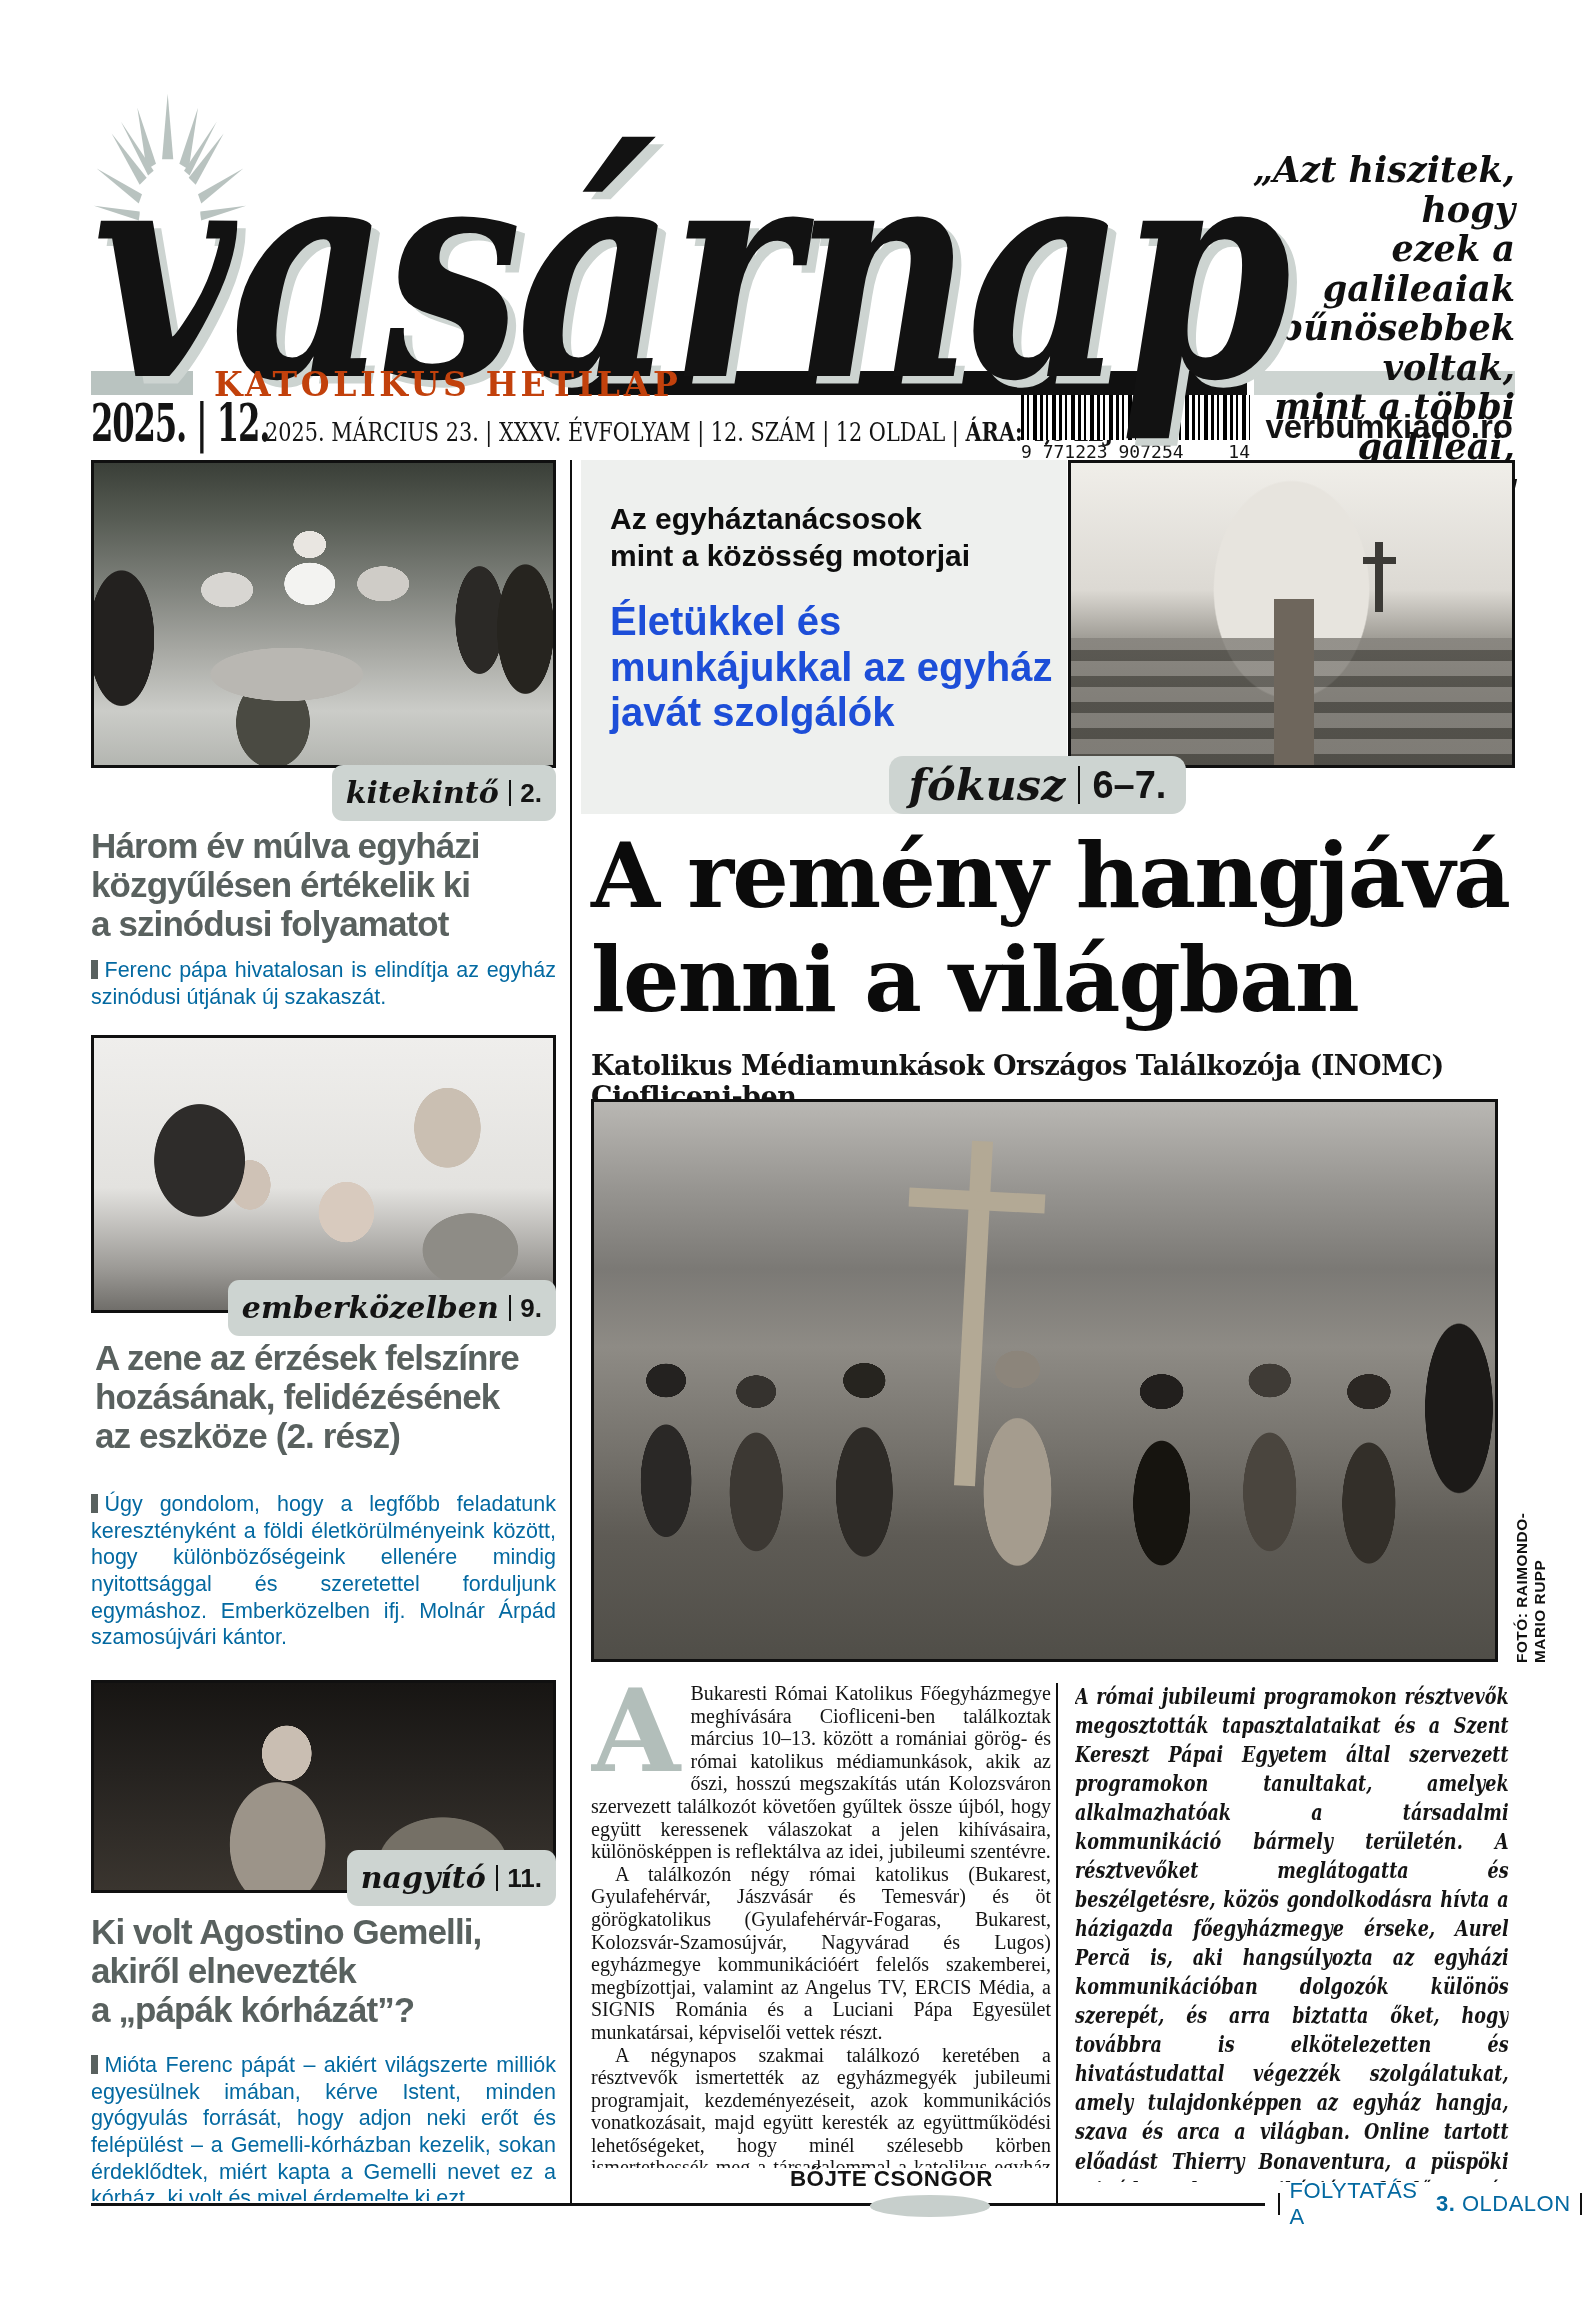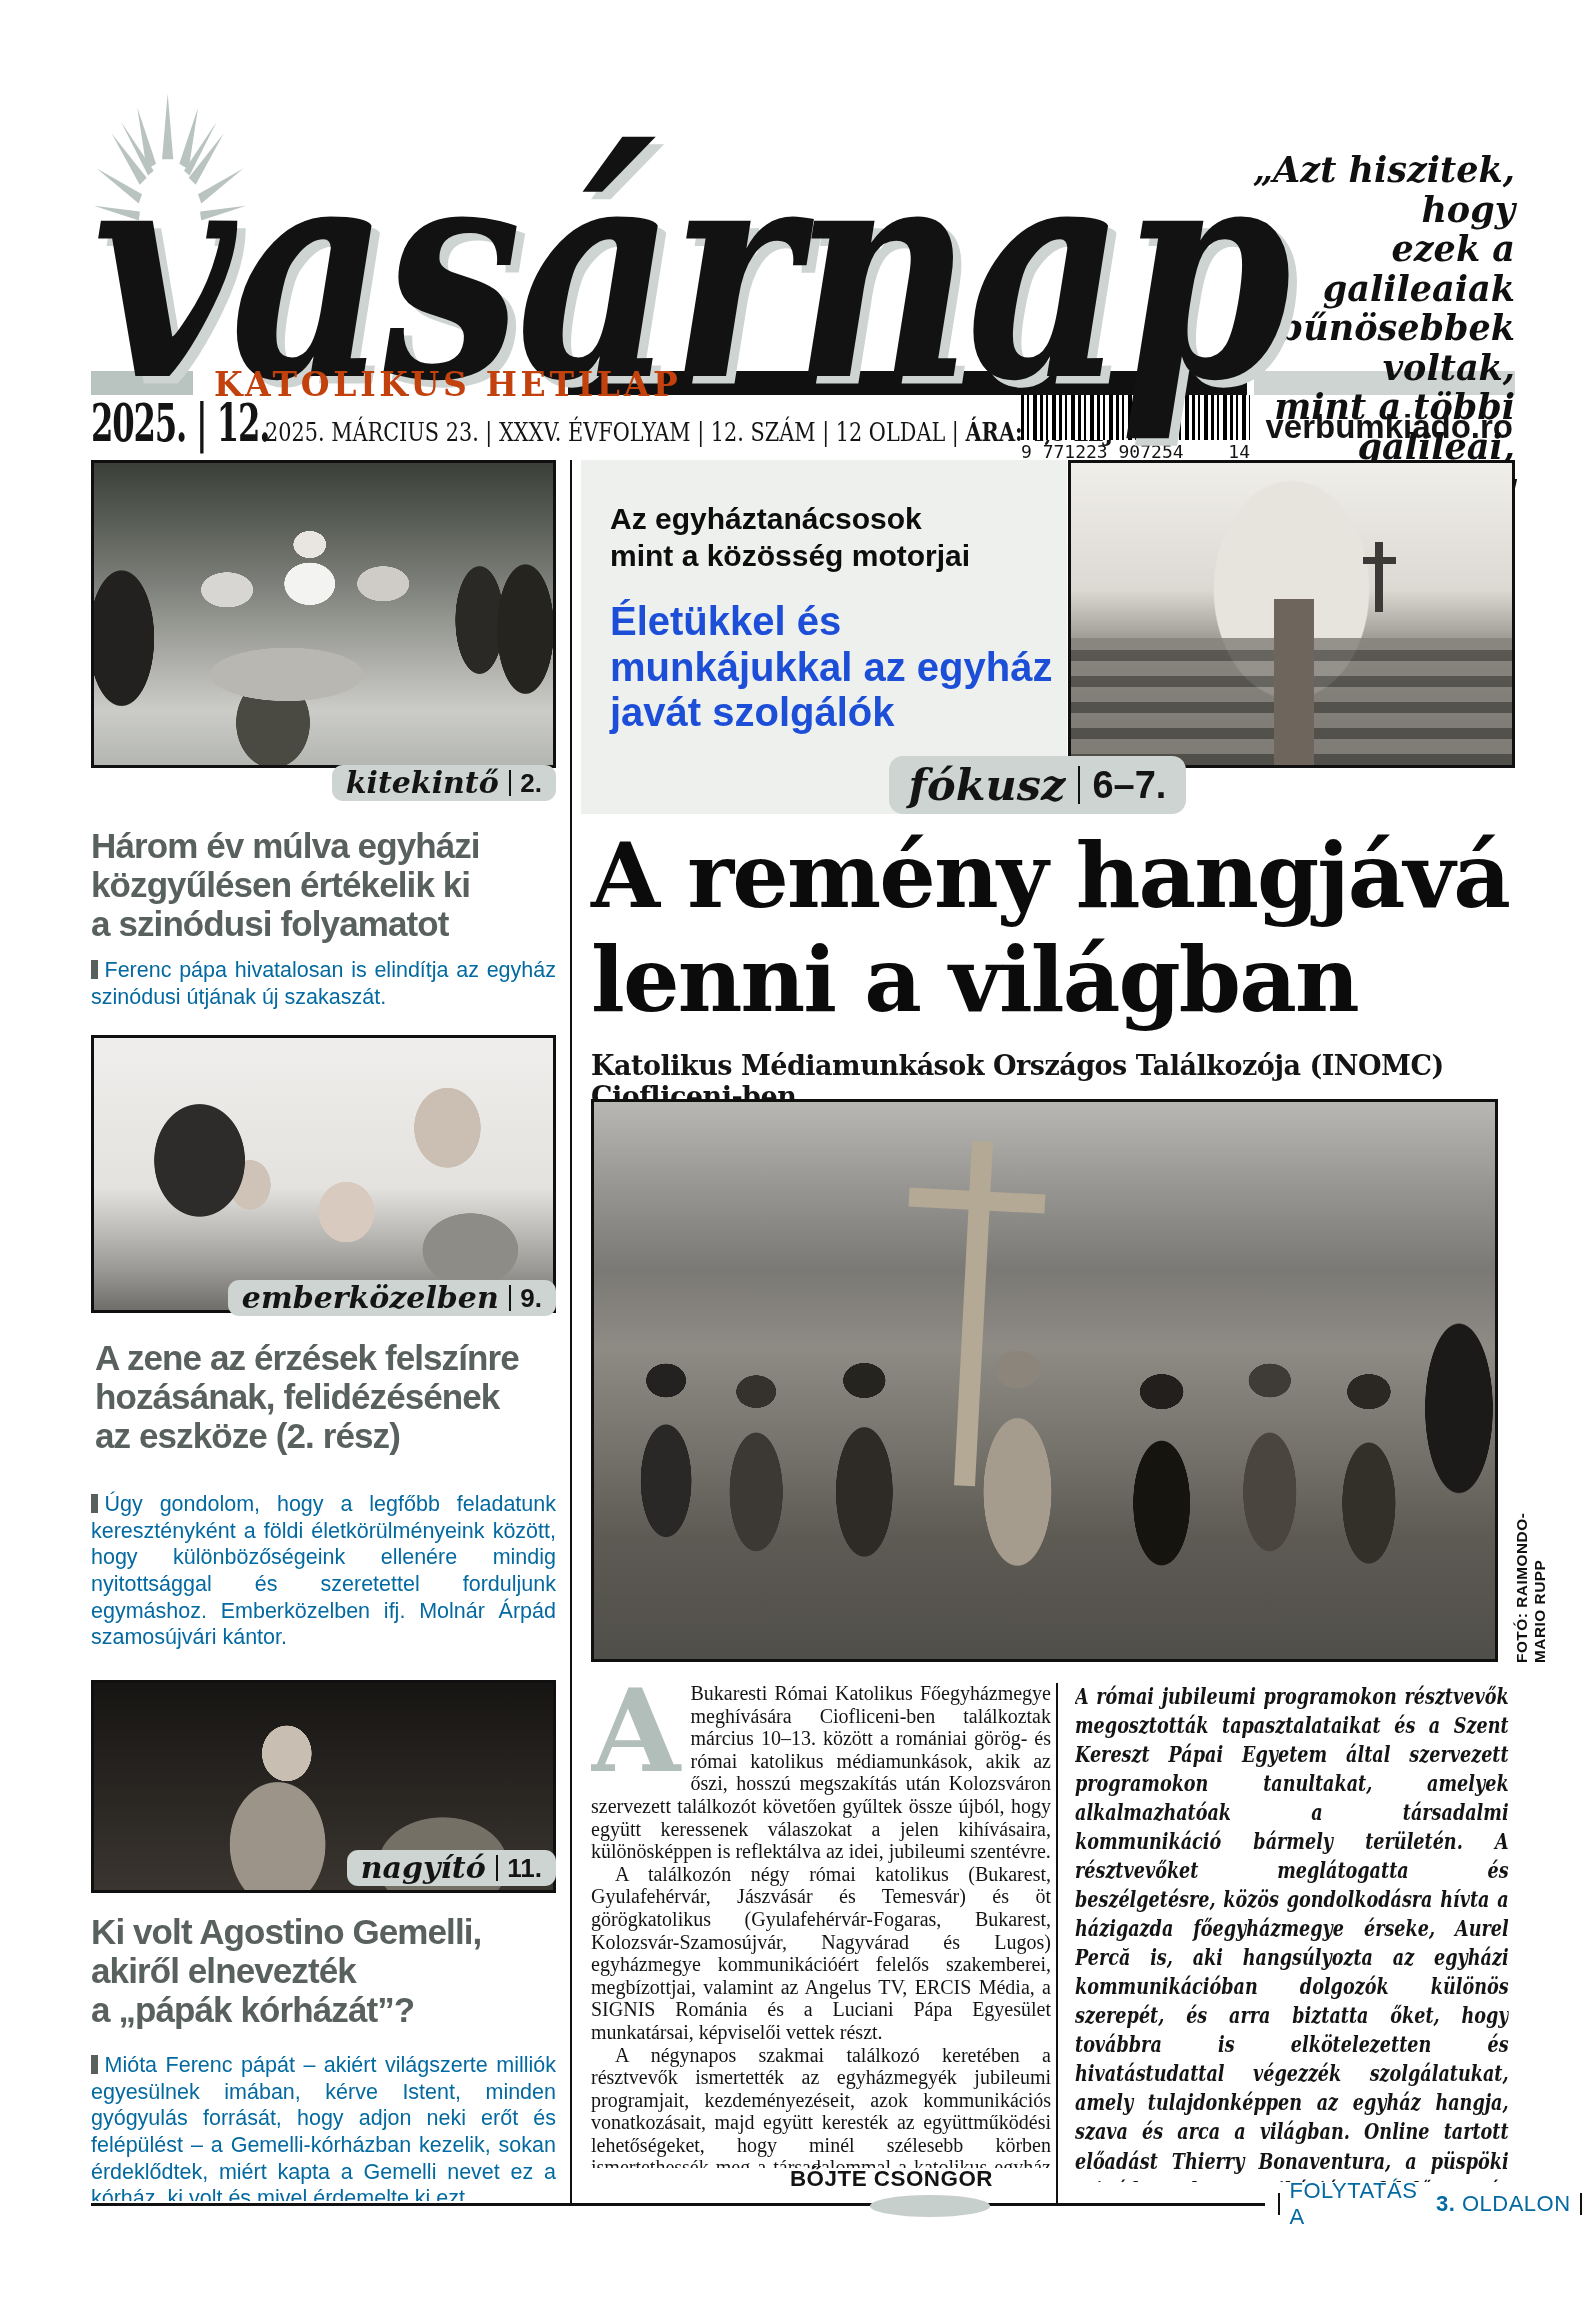--- a/index.html
+++ b/index.html
@@ -106,21 +106,21 @@
   .proc-cross-h{position:absolute;left:35%;top:16%;width:136px;height:18.7px;background:#b3a995;transform:rotate(3deg);}
   .credit{left:1513px;top:1462px;height:201px;writing-mode:vertical-rl;transform:rotate(180deg);
     font-family:var(--sans);font-weight:bold;font-size:15.4px;letter-spacing:0.5px;color:#101010;}
 
   
   .teaser-panel{left:581px;top:460px;width:486px;height:354px;background:var(--panel);}
   .kicker{left:610px;top:501px;font-family:var(--sans);font-weight:bold;font-size:30px;line-height:1.22;color:#0d0d0d;}
   .teaser-title{left:610px;top:599px;font-family:var(--sans);font-weight:bold;font-size:40px;line-height:1.14;color:#1d4ed8;}
 
   
-  .label{display:flex;align-items:center;background:var(--accent);border-radius:11.2px;padding:3px 14px;z-index:4;}
+  .label{display:flex;align-items:center;background:var(--accent);border-radius:11.2px;padding:13px 14px;z-index:4;}
   .label .name{font-family:var(--slab);font-style:italic;font-weight:bold;font-size:30px;line-height:1;}
   .label .page{font-family:var(--sans);font-weight:bold;font-size:26px;line-height:1;
     border-left:2.3px solid #101010;padding-left:9.3px;margin-left:10.3px;}
   .label-kitekinto{right:1039px;top:765px;}
   .label-fokusz{left:889px;top:756px;padding:7.5px 19.6px;border-radius:14px;}
   .label-fokusz .name{font-size:43px;}
   .label-fokusz .page{font-size:38px;padding-left:12px;margin-left:13px;}
   .label-emberkozelben{right:1039px;top:1280px;}
   .label-nagyito{right:1039px;top:1850px;}
 

